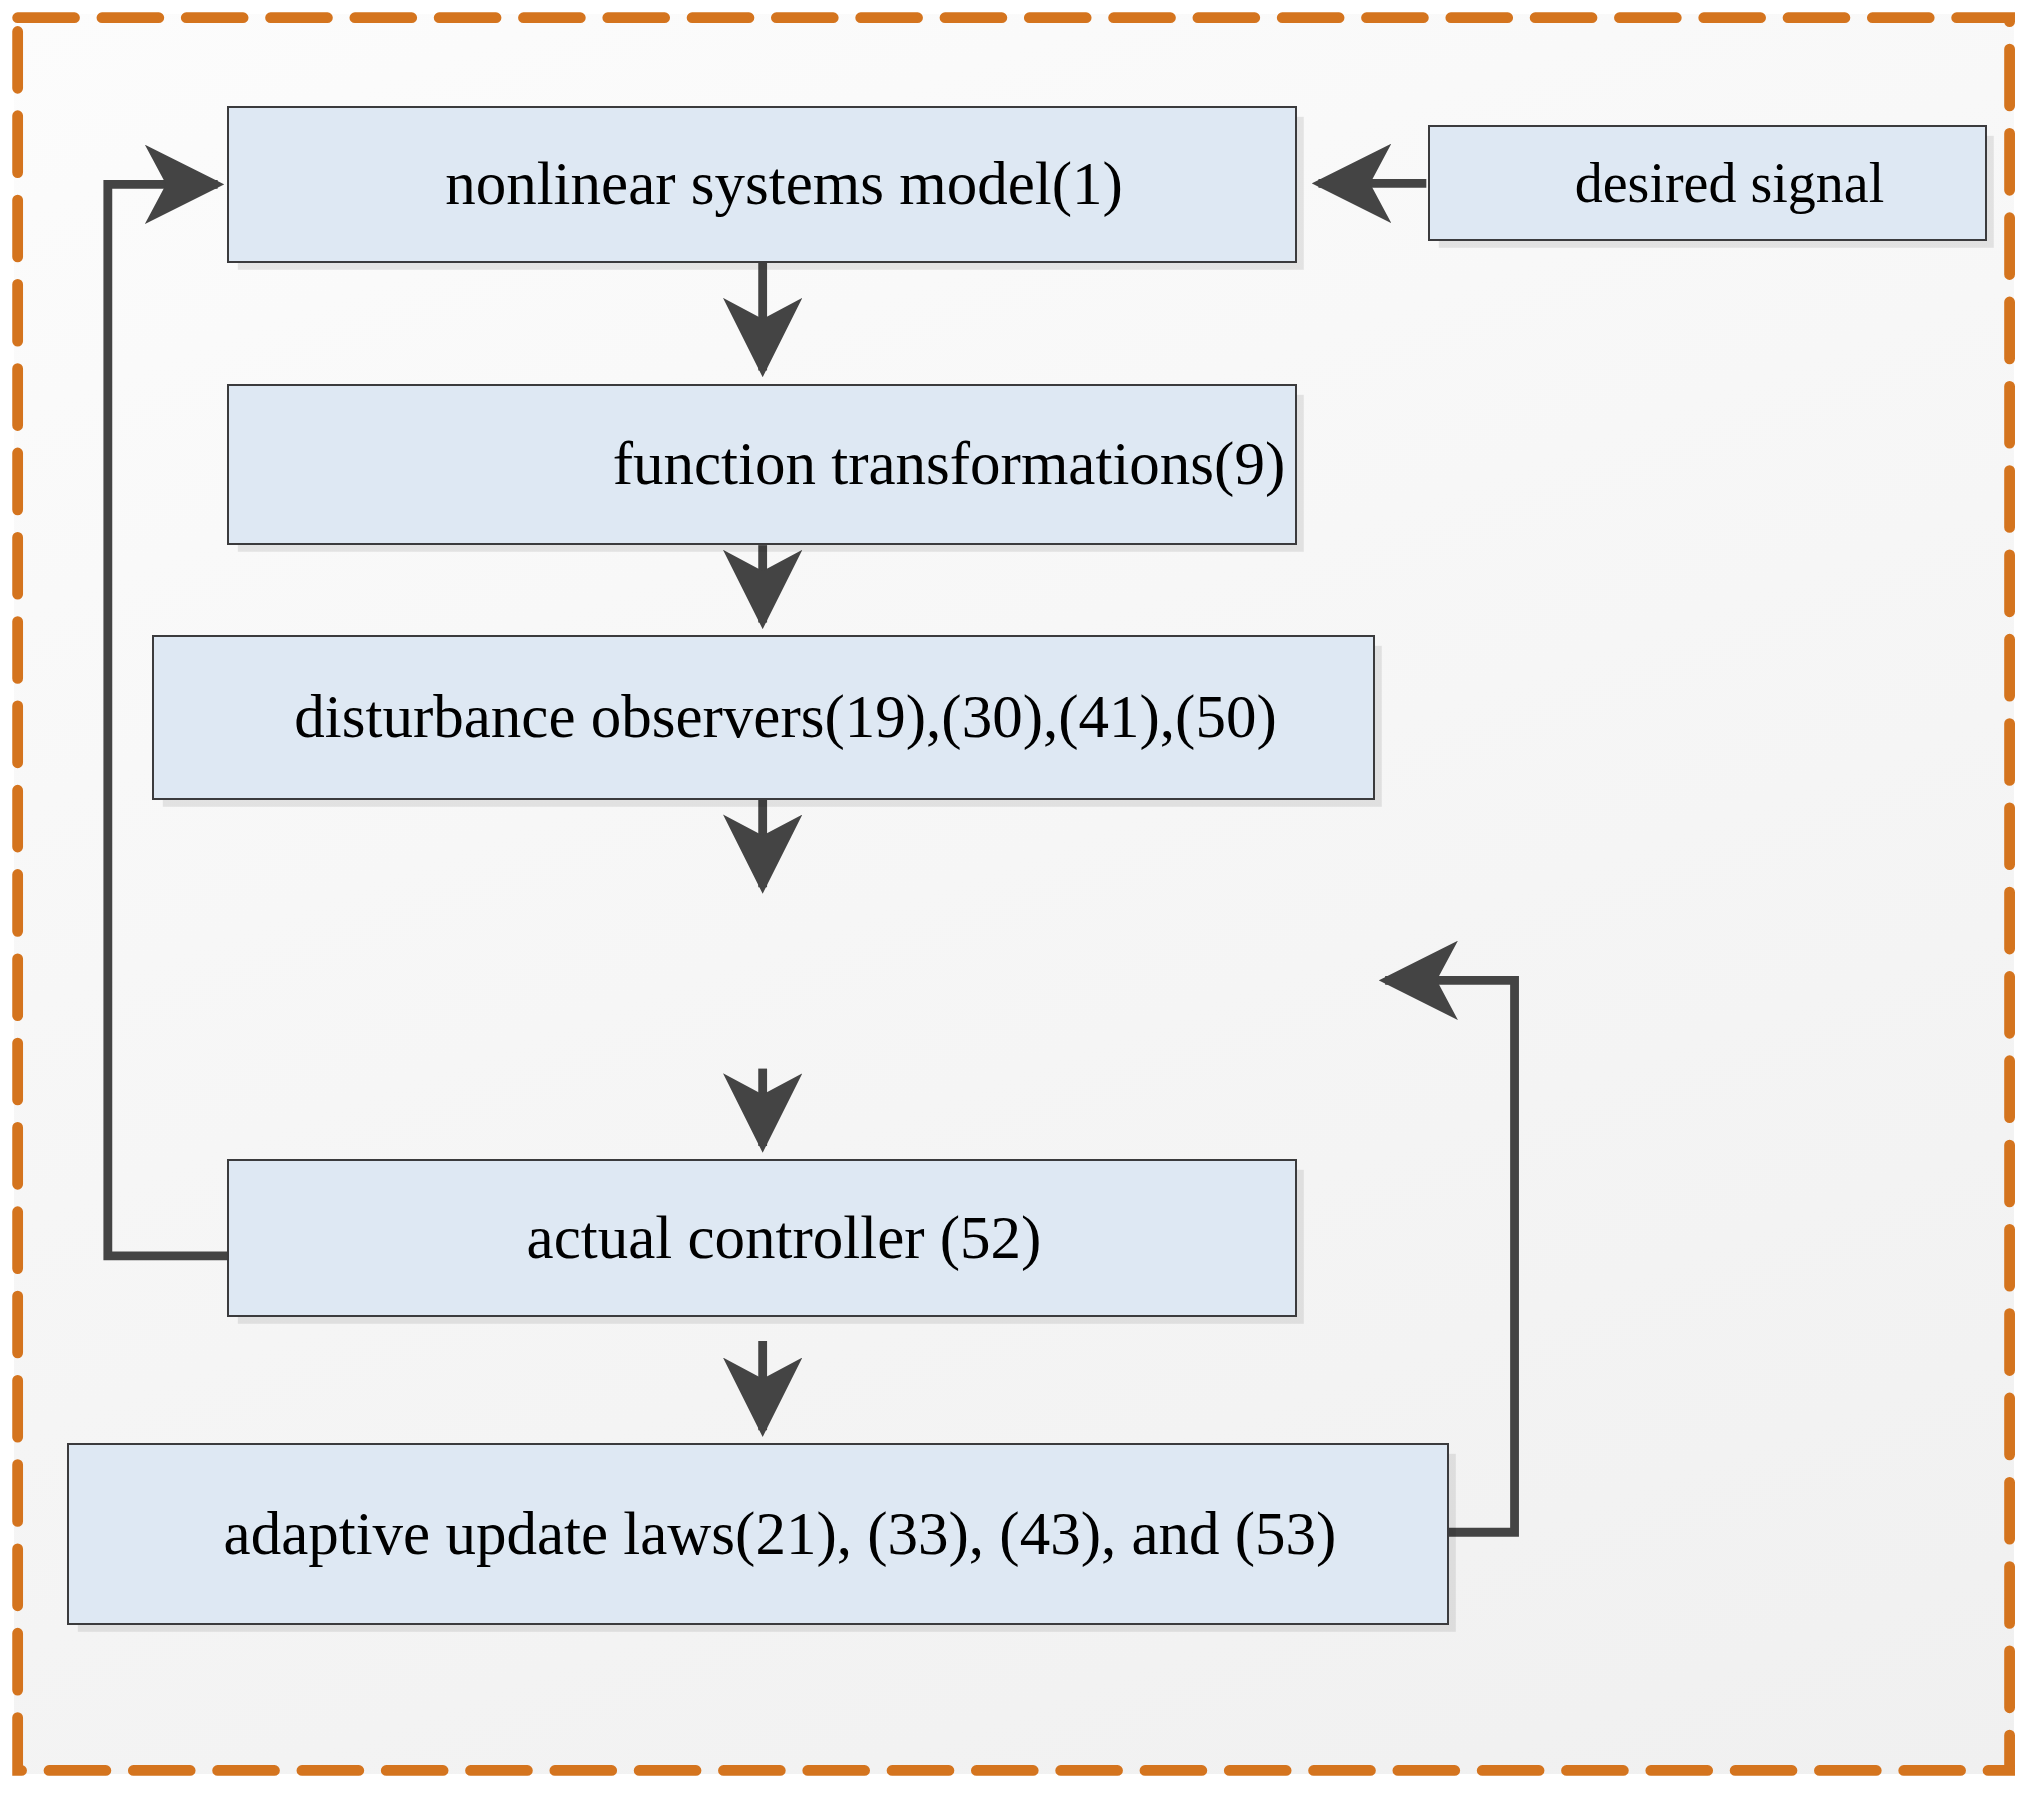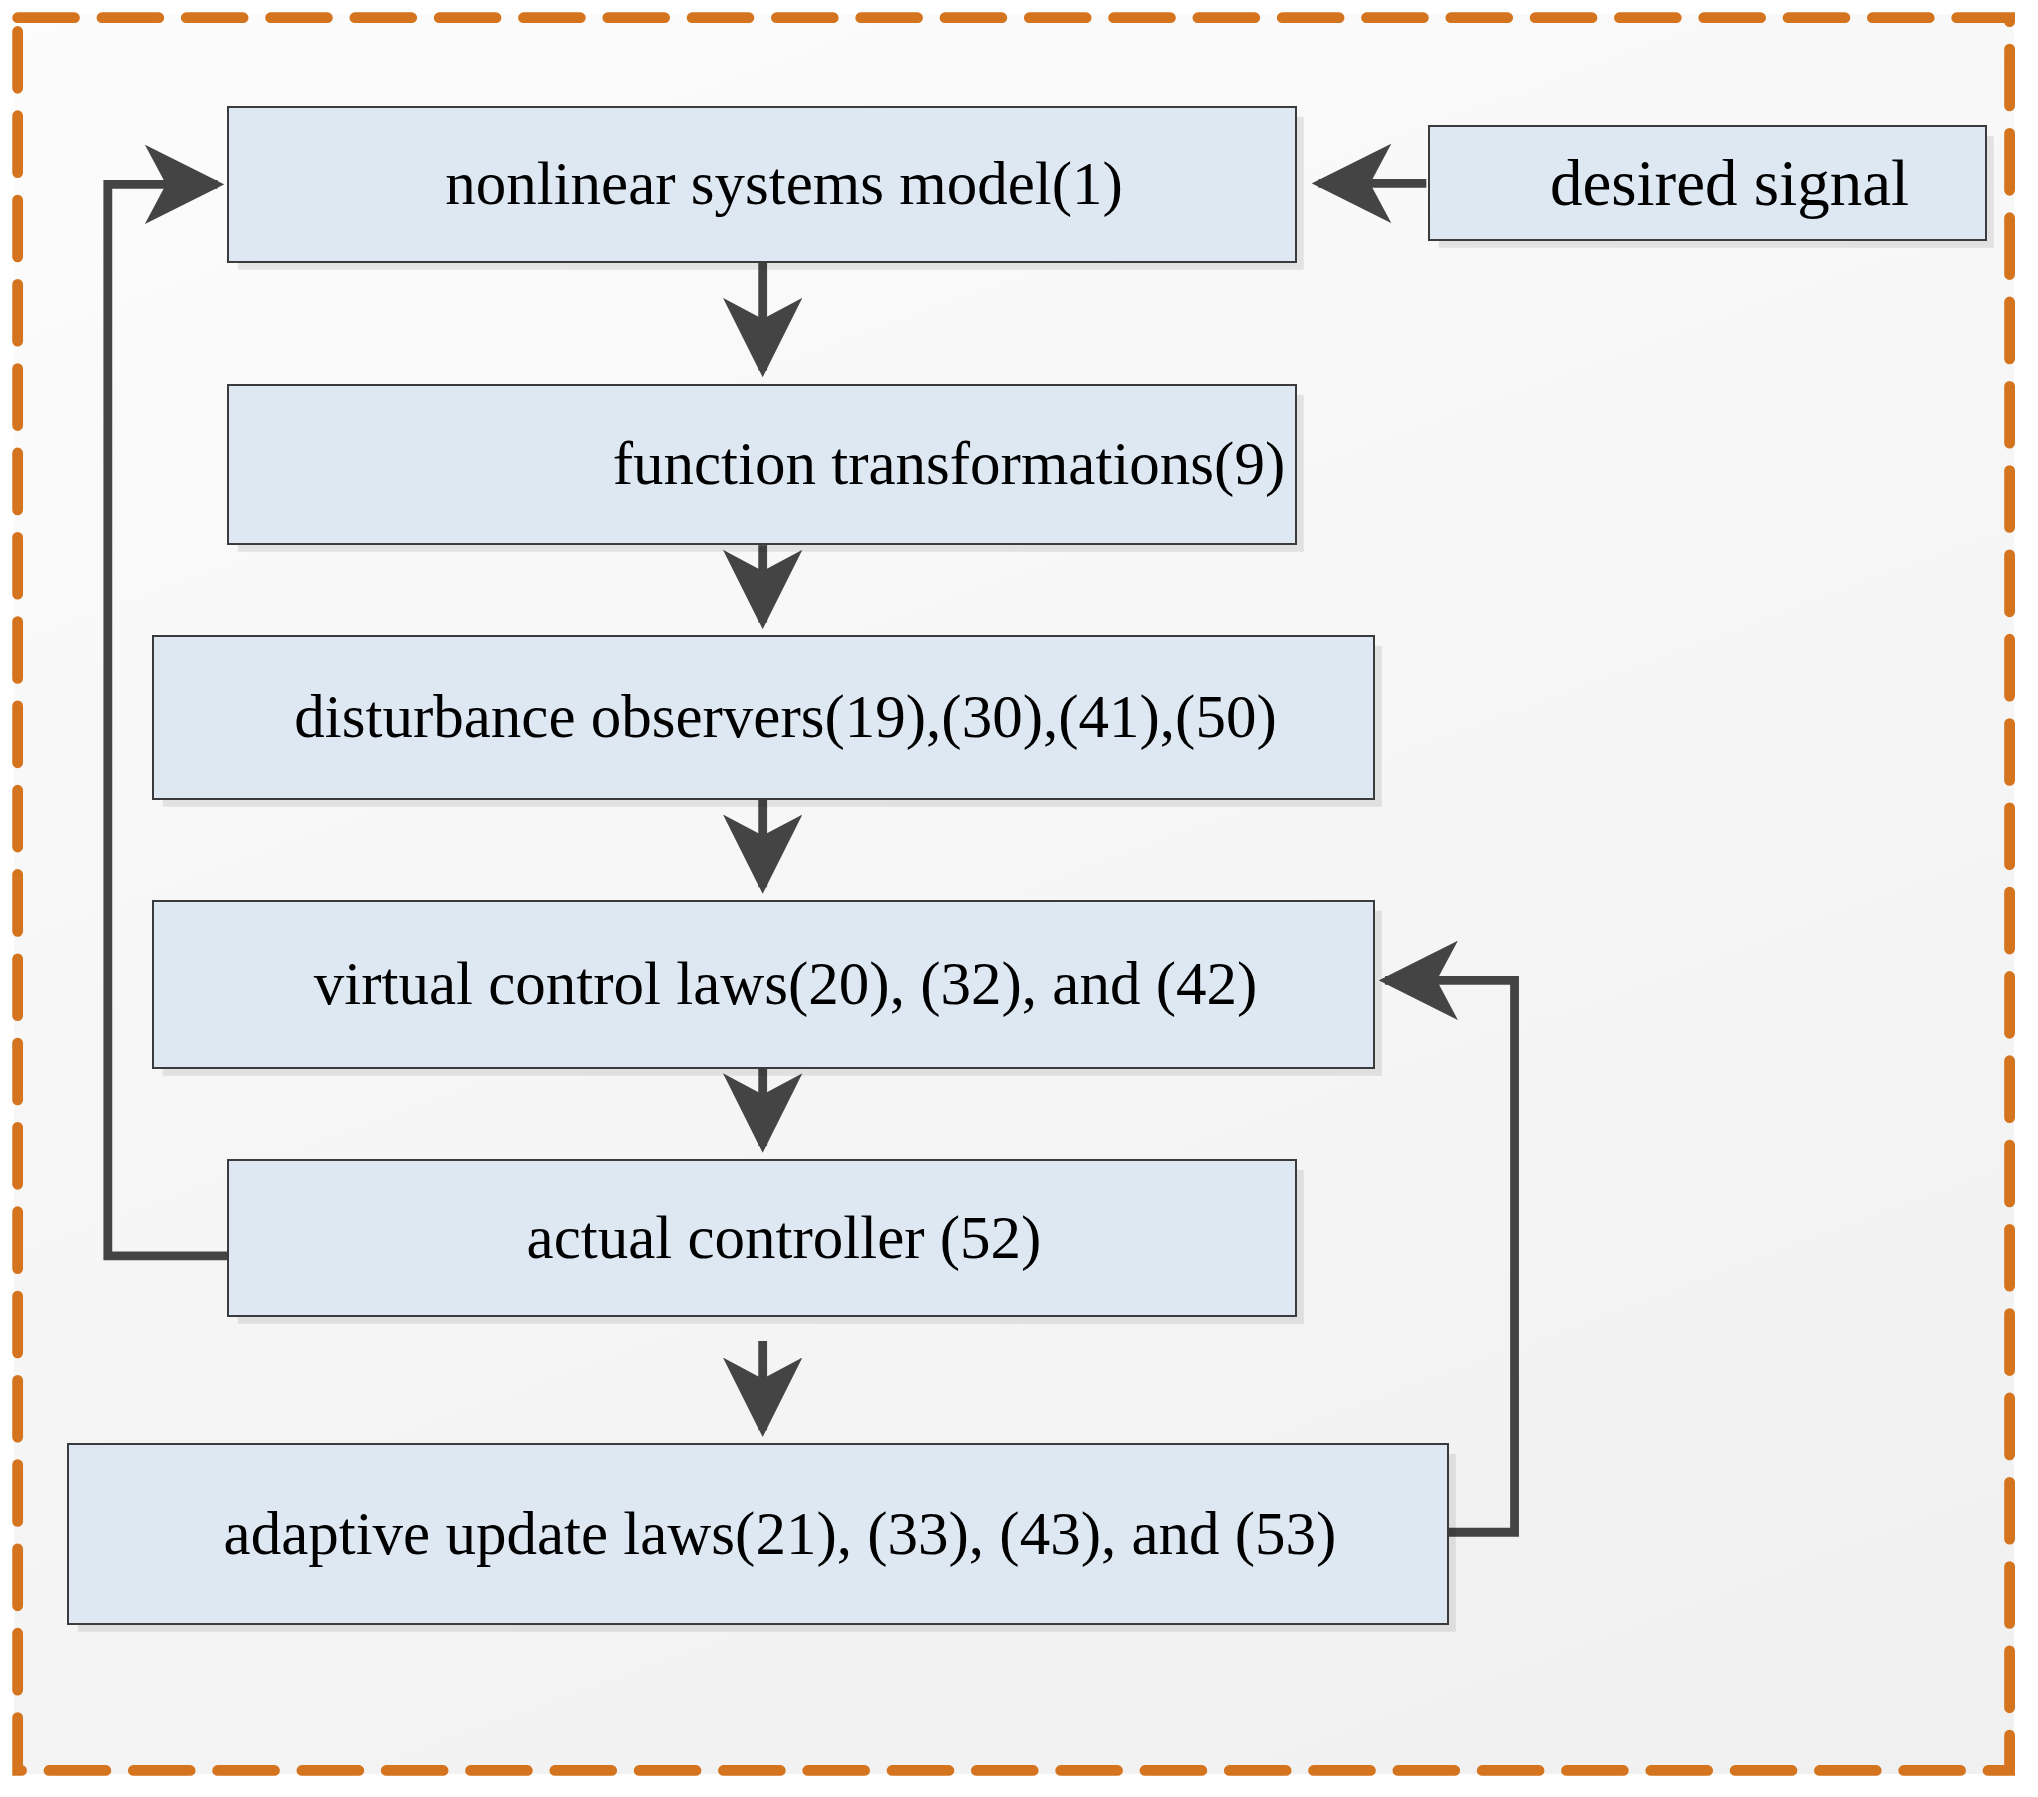--- a/index.html
+++ b/index.html
@@ -111,35 +111,32 @@
 
     <g>
       <path d="M 1478 1563 L 1545 1563 L 1545 1000 L 1413 1000" stroke="#444444" stroke-width="9" fill="none" stroke-linejoin="miter" marker-end="url(#arrowhead)"></path>
     </g>
   </svg>
 
   <div class="node" style="left:227px; top:106px; width:1070px; height:157px; font-size:61px;">
     <span class="label">nonlinear systems model(1)</span>
   </div>
 
-  <div class="node" style="left:1428px; top:125px; width:559px; height:116px; font-size:65px;">
+  <div class="node" style="left:1428px; top:125px; width:559px; height:116px; font-size:56px;">
     <span class="label">desired signal</span>
   </div>
 
   <div class="node" style="left:227px; top:384px; width:1070px; height:161px; font-size:61px;justify-content:flex-end;">
     <span class="label">function transformations(9)</span>
   </div>
 
   <div class="node" style="left:152px; top:635px; width:1223px; height:165px; font-size:61px;">
     <span class="label">disturbance observers(19),(30),(41),(50)</span>
   </div>
 
-  <div class="node" style="left:152px; top:900px; width:1223px; height:169px; font-size:61px;">
-    <span class="label">virtual control laws(20), (32), and (42)</span>
-  </div>
 
   <div class="node" style="left:227px; top:1159px; width:1070px; height:158px; font-size:61px;">
     <span class="label">actual controller (52)</span>
   </div>
 
   <div class="node" style="left:67px; top:1443px; width:1382px; height:182px; font-size:61px;">
     <span class="label">adaptive update laws(21), (33), (43), and (53)</span>
   </div>
 
 </div>

